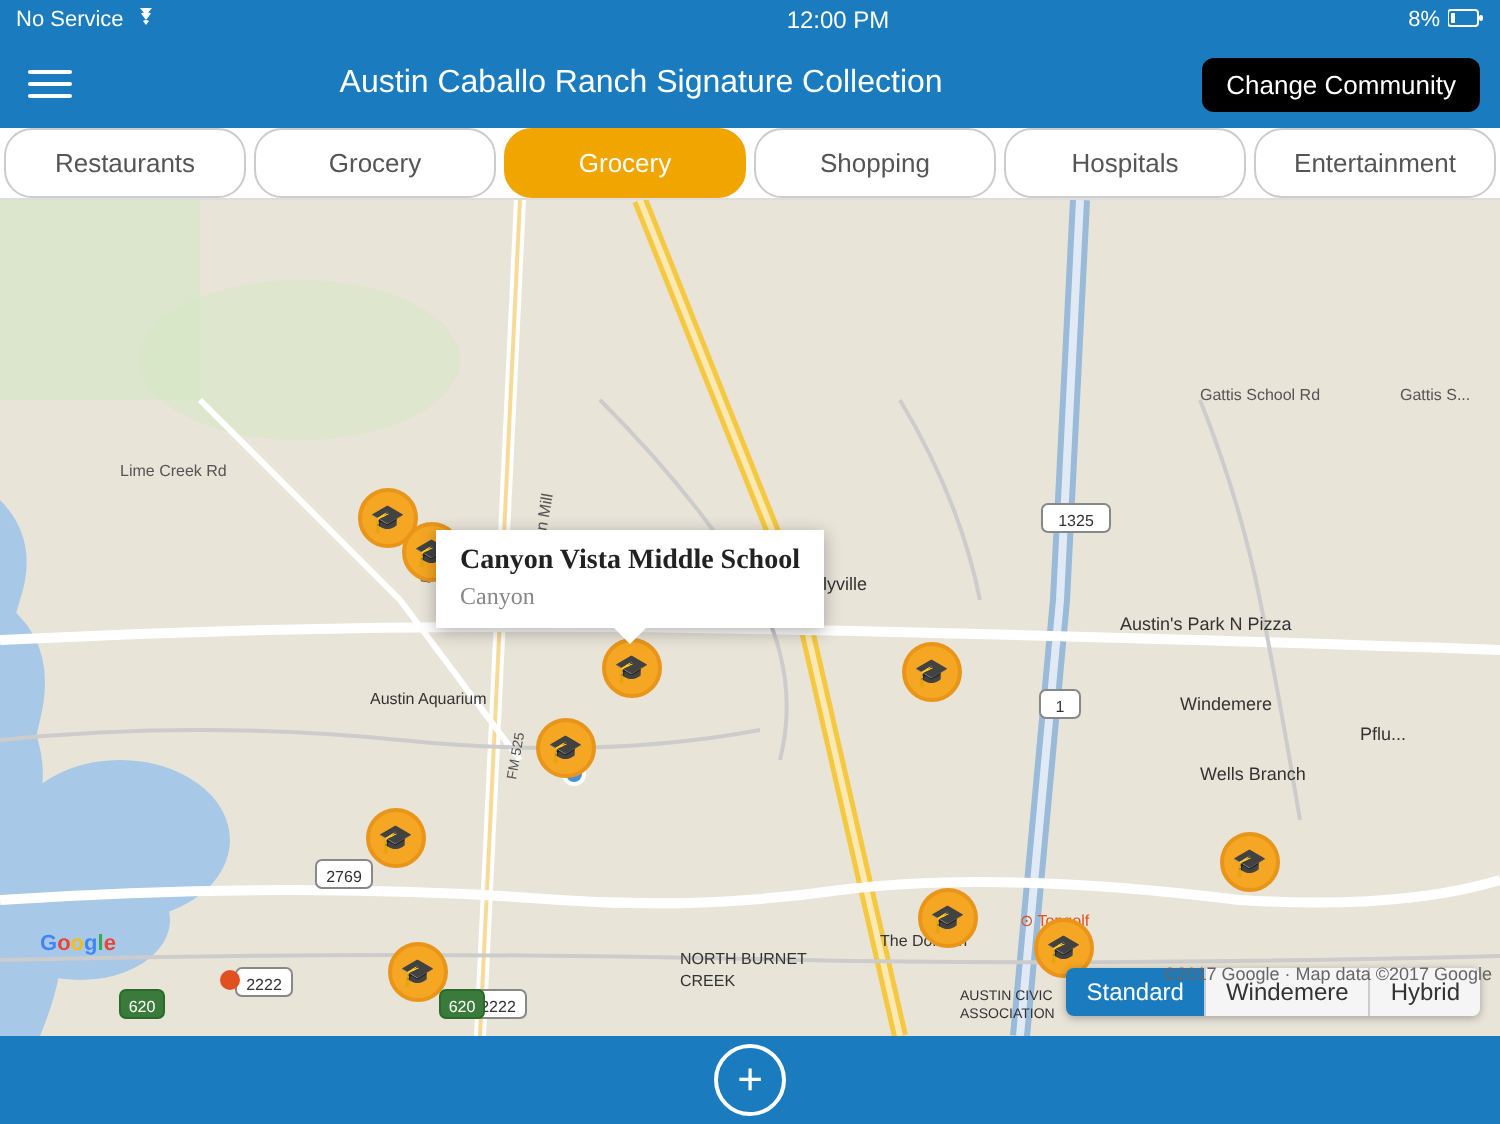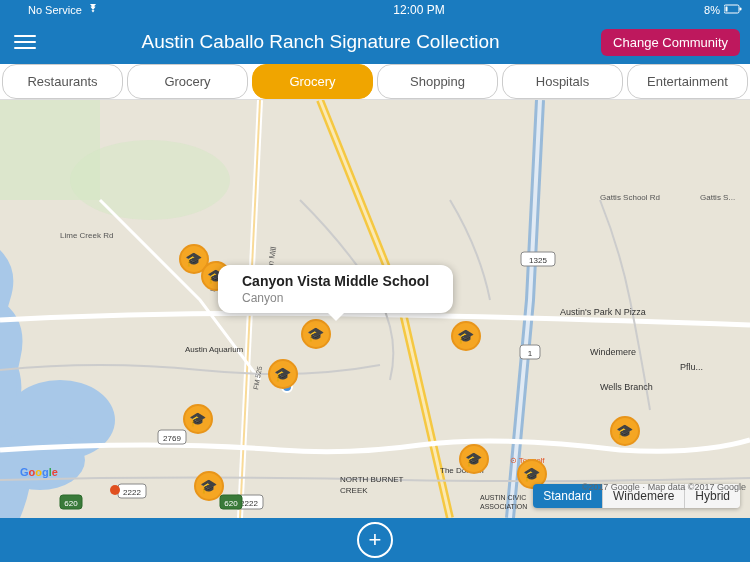--- a/index.html
+++ b/index.html
@@ -4,35 +4,35 @@
   <style>
     * { margin: 0; padding: 0; box-sizing: border-box; }
     body { width: 750px; height: 562px; overflow: hidden; font-family: -apple-system, 'Helvetica Neue', Arial, sans-serif; background: #fff; }
 
     
     #status-bar {
       width: 750px; height: 20px; background: #1a7bbf;
       display: flex; align-items: center; justify-content: space-between;
       padding: 0 8px; font-size: 11px; color: #fff;
     }
-    .status-left { display: flex; align-items: center; gap: 4px; margin-left: 20px; }
+    .status-left { display: flex; align-items: center; gap: 4px; }
     .status-center { position: absolute; left: 50%; transform: translateX(-50%); font-size: 12px; font-weight: 500; color: #fff; margin-left: 44px; }
     .status-right { display: flex; align-items: center; gap: 4px; font-size: 11px; }
 
     
     #nav-bar {
       width: 750px; height: 44px; background: #1a7bbf;
       display: flex; align-items: center; justify-content: space-between;
       padding: 0 10px;
     }
     #hamburger-icon { display: flex; flex-direction: column; gap: 4px; cursor: pointer; padding: 4px; }
     #hamburger-icon span { display: block; width: 22px; height: 2px; background: #fff; border-radius: 1px; }
-    #nav-title { color: #fff; font-size: 19px; font-weight: 400; flex: 1; text-align: center; }
+    #nav-title { color: #fff; font-size: 16px; font-weight: 400; flex: 1; text-align: center; }
     #change-community-button {
-      background: #be185d; color: #fff; border: none; border-radius: 6px;
+      background: #000000; color: #fff; border: none; border-radius: 6px;
       padding: 6px 12px; font-size: 13px; cursor: pointer; white-space: nowrap;
     }
 
     
     #category-tabs {
       width: 750px; height: 36px; background: #fff;
       display: flex; align-items: center; border-bottom: 1px solid #ddd;
     }
     .tab-btn {
       flex: 1; height: 100%; border: 1px solid #ccc; background: #fff;
@@ -46,23 +46,24 @@
       width: 750px; height: 418px; position: relative; overflow: hidden;
       background: #e8e0d0;
     }
 
     
     #map-svg { width: 100%; height: 100%; position: absolute; top: 0; left: 0; }
 
     
     #map-popup {
       position: absolute; top: 165px; left: 218px;
-      background: #fff; border-radius: 12px; padding: 8px 24px;
+      background: #fff; border-radius: 0; padding: 8px 12px;
       box-shadow: 0 2px 8px rgba(0,0,0,0.3); z-index: 10;
       min-width: 180px;
+      font-family: Liberation Serif, serif;
     }
     #map-popup::after {
       content: ''; position: absolute; bottom: -8px; left: 50%; transform: translateX(-50%);
       border-left: 8px solid transparent; border-right: 8px solid transparent;
       border-top: 8px solid #fff;
     }
     #popup-title { font-size: 14px; font-weight: 600; color: #222; }
     #popup-subtitle { font-size: 12px; color: #888; margin-top: 2px; }
 
     

